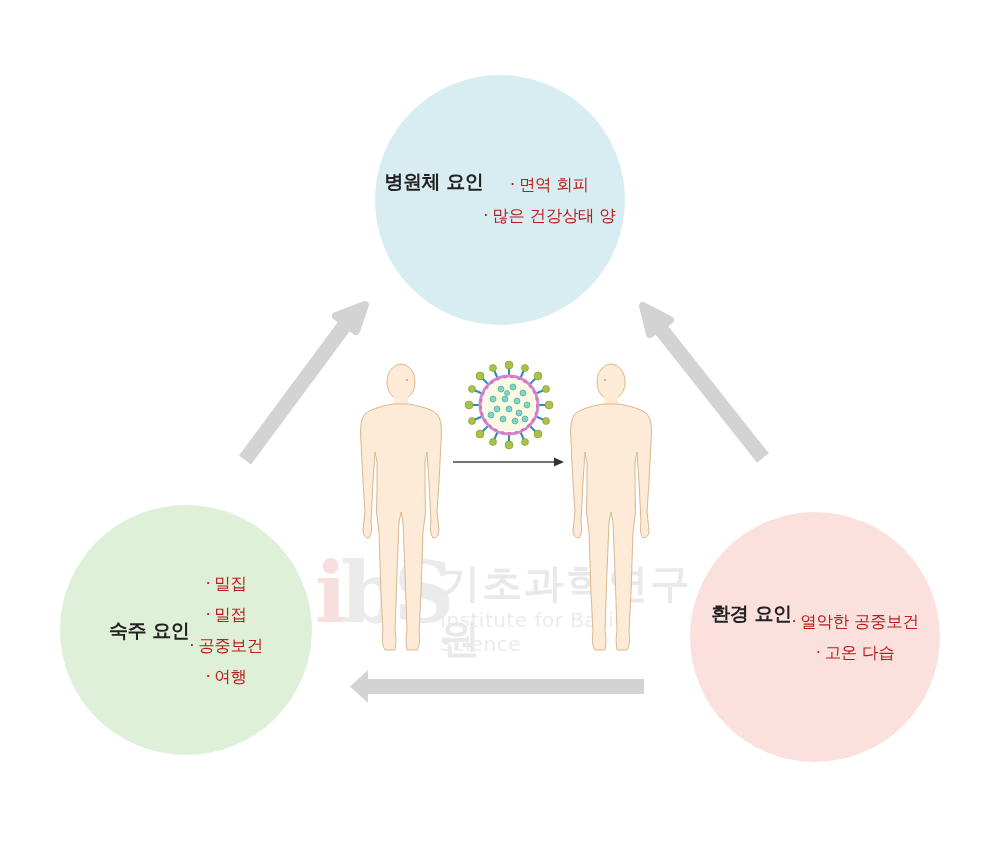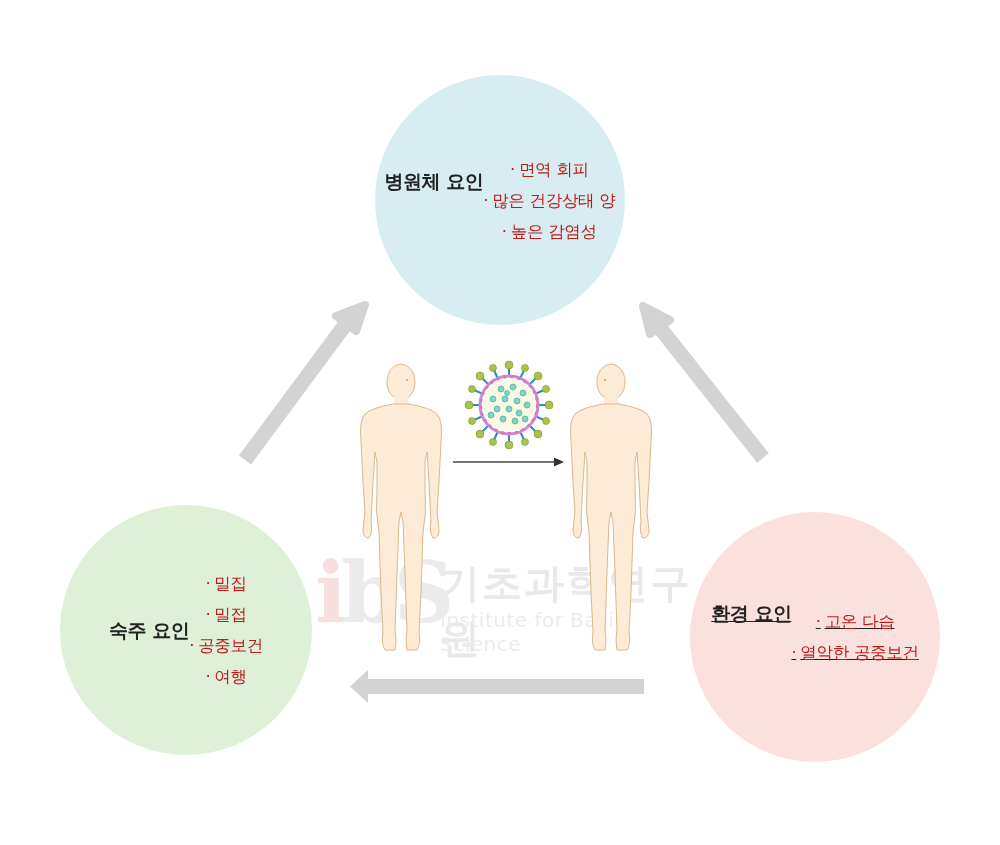--- a/index.html
+++ b/index.html
@@ -8,21 +8,21 @@
   .circle { position: absolute; border-radius: 50%; display: flex; 
             align-items: center; justify-content: center; text-align: center; }
   .circle .title { font-weight: bold; font-size: 19px; margin-bottom: 16px; letter-spacing: -0.5px; color:#222; }
   .circle ul { list-style: none; margin: 0; padding: 0; }
   .circle li { font-size: 16.5px; line-height: 31px; color: #b91c1c; letter-spacing: -0.3px; }
   .circle li .dot { margin-right: 4px; }
   #pathogen { left: 375px; top: 75px; width: 250px; height: 250px; background: #d8edf1; }
   #pathogen .title { margin-top: -20px; }
   #host { left: 60px; top: 505px; width: 252px; height: 250px; background: #dff0d9; }
   #host .title { margin-top: 18px; }
-  #environment { left: 690px; top: 512px; width: 250px; height: 250px; background: #fbe1de; text-decoration: underline; }
+  #environment { left: 690px; top: 512px; width: 250px; height: 250px; background: #fbe1de; }
   #environment .title { margin-top: -30px; }
   svg.layer { position: absolute; left: 0; top: 0; }
   .watermark { position: absolute; left: 315px; top: 548px; width: 390px; height: 100px; opacity: 0.5; }
   .wm-ibs { position: absolute; left: 0; top: 0; font-family: "DejaVu Serif", serif; font-size: 84px;
             font-weight: bold; line-height: 90px; letter-spacing: -6px; }
   .wm-ibs .i { color: #f3c0c0; }
   .wm-ibs .bs { color: #d8d8d8; }
   .wm-ko { position: absolute; left: 125px; top: 8px; font-size: 40px; font-weight: bold; color: #d4d4d4; letter-spacing: 2px; }
   .wm-en { position: absolute; left: 125px; top: 60px; font-size: 20px; color: #d8d8d8; letter-spacing: 0.5px; }
 </style>
@@ -136,33 +136,32 @@
         <circle cx="-2" cy="-12" r="2.5"></circle>
     </g>
   </g>
 </svg>
 
 <div class="circle" id="pathogen">
   <div class="title">병원체 요인</div>
   <ul>
     <li><span class="dot">·</span><span>면역 회피</span></li>
     <li><span class="dot">·</span><span>많은 건강상태 양</span></li>
-    <li><span class="dot">·</span><span>높은 감염성</span></li>
   </ul>
 </div>
 
 <div class="circle" id="host">
   <div class="title">숙주 요인</div>
   <ul>
     <li><span class="dot">·</span><span>밀집</span></li>
     <li><span class="dot">·</span><span>밀접</span></li>
     <li><span class="dot">·</span><span>공중보건</span></li>
     <li><span class="dot">·</span><span>여행</span></li>
   </ul>
 </div>
 
 <div class="circle" id="environment">
   <div class="title">환경 요인</div>
   <ul>
+    <li><span class="dot">·</span><span>열악한 공중보건</span></li>
     <li><span class="dot">·</span><span>고온 다습</span></li>
-    <li><span class="dot">·</span><span>열악한 공중보건</span></li>
   </ul>
 </div>
 
 </body></html>

